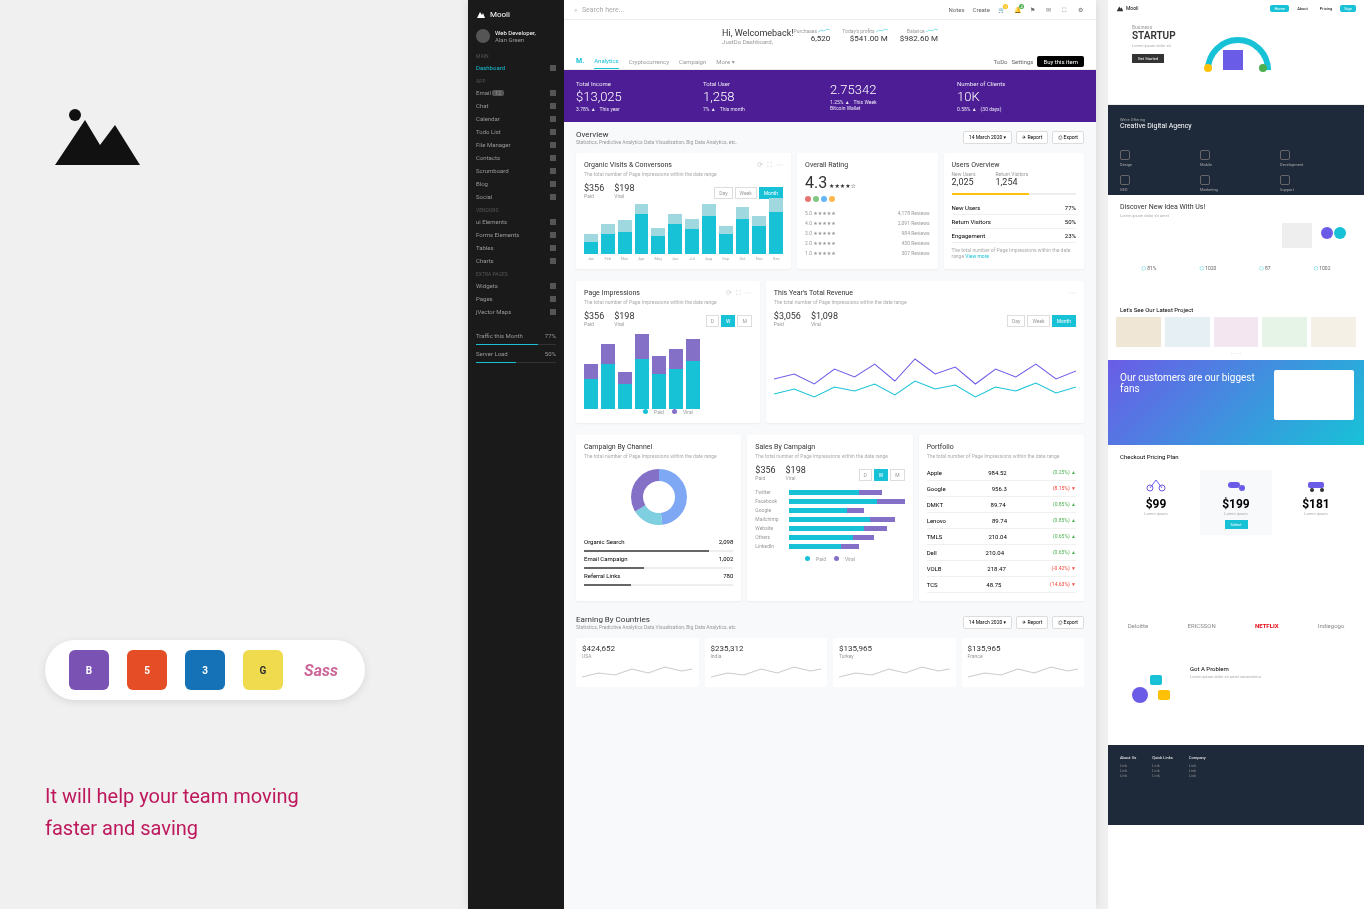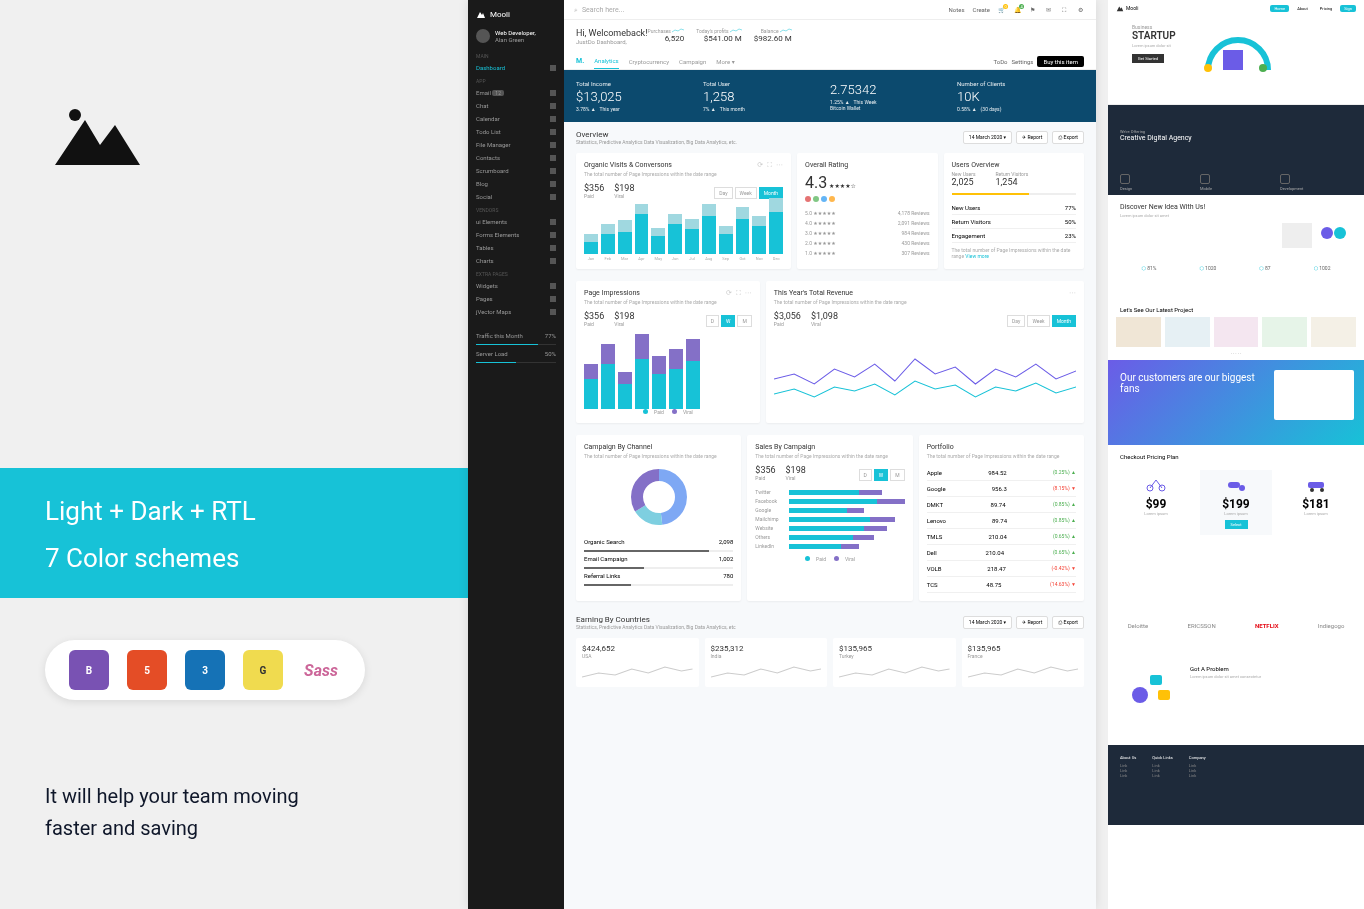--- a/index.html
+++ b/index.html
@@ -4,56 +4,56 @@
 <style>
 *{margin:0;padding:0;box-sizing:border-box;font-family:-apple-system,BlinkMacSystemFont,"Segoe UI",Roboto,sans-serif}
 body{background:#f0f0f0;width:1364px;height:909px;overflow:hidden;position:relative}
 .promo{position:absolute;left:0;top:0;width:468px;height:909px;background:#f0f0f0}
 .logo{position:absolute;left:45px;top:100px;width:100px;height:70px}
 .logo svg{width:100%;height:100%}
 .promo-text{position:absolute;left:45px;top:230px;font-size:26px;line-height:1.7;color:#333}
 .teal-band{position:absolute;left:0;top:468px;width:468px;height:130px;background:#17c2d7;color:#fff;padding:20px 45px;font-size:26px;line-height:1.8}
 .tech-pills{position:absolute;left:45px;top:640px;width:320px;height:60px;background:#fff;border-radius:30px;display:flex;align-items:center;justify-content:space-around;padding:0 15px;box-shadow:0 2px 8px rgba(0,0,0,0.1)}
 .tech-pill{width:40px;height:40px;border-radius:6px;display:flex;align-items:center;justify-content:center;font-size:10px;color:#fff;font-weight:bold}
-.promo-footer{position:absolute;left:45px;top:780px;font-size:20px;color:#0f172a;line-height:1.6}
+.promo-footer{position:absolute;left:45px;top:780px;font-size:20px;color:#be185d;line-height:1.6}
 .dash{position:absolute;left:468px;top:0;width:628px;height:909px;background:#fff;box-shadow:0 0 10px rgba(0,0,0,0.1);font-size:7px;overflow:hidden}
 .sidebar{position:absolute;left:0;top:0;width:96px;height:909px;background:#1a1a1a;color:#999;padding:5px 0}
 .sb-brand{display:flex;align-items:center;padding:4px 8px;color:#fff;font-size:8px;gap:4px}
 .sb-user{display:flex;align-items:center;padding:6px 8px;gap:5px}
 .sb-avatar{width:14px;height:14px;border-radius:50%;background:#555}
 .sb-user-text{font-size:6px;line-height:1.2}
 .sb-section{padding:4px 8px 2px;font-size:5px;color:#555;text-transform:uppercase}
 .sb-item{display:flex;align-items:center;justify-content:space-between;padding:3px 8px;font-size:6px;cursor:pointer}
 .sb-item.active{color:#17c2d7}
 .sb-badge{background:#555;padding:0 3px;border-radius:2px;font-size:5px}
 .sb-ico{width:6px;height:6px;background:#555}
 .sb-stat{padding:4px 8px;font-size:6px;display:flex;justify-content:space-between}
 .sb-bar{height:1px;background:#333;margin:1px 8px}
 .sb-bar-fill{height:100%;background:#17c2d7}
 .main{position:absolute;left:96px;top:0;width:532px;height:909px;background:#f7f9fb}
 .topbar{height:20px;background:#fff;display:flex;align-items:center;padding:0 10px;justify-content:space-between;border-bottom:1px solid #eee}
 .search{display:flex;align-items:center;gap:4px;color:#aaa;font-size:7px}
 .top-right{display:flex;align-items:center;gap:8px;font-size:6px;color:#666}
 .top-ico{width:8px;height:8px;position:relative}
 .top-badge{position:absolute;top:-2px;right:-2px;width:5px;height:5px;border-radius:50%;background:#ffc107;font-size:4px;display:flex;align-items:center;justify-content:center;color:#fff}
-.header{padding:8px 12px;display:flex;justify-content:flex-start;align-items:flex-start;background:#fff}
+.header{padding:8px 12px;display:flex;justify-content:center;align-items:flex-start;background:#fff}
 .header h1{font-size:9px;font-weight:400;color:#333}
 .header-sub{font-size:6px;color:#999}
 .header-stats{display:flex;gap:12px;text-align:right}
 .hstat-label{font-size:5px;color:#999}
 .hstat-val{font-size:8px;color:#333}
 .spark{display:inline-block;width:12px;height:5px}
 .tabs{display:flex;align-items:center;padding:0 12px;background:#fff;border-bottom:1px solid #eee;justify-content:space-between}
 .tabs-left{display:flex;gap:10px;align-items:center}
 .tab{padding:4px 0;font-size:6px;color:#999;cursor:pointer}
 .tab.active{color:#17c2d7;border-bottom:1px solid #17c2d7}
 .tabs-right{display:flex;gap:4px;align-items:center}
 .btn-link{font-size:6px;color:#666;cursor:pointer}
 .btn-buy{background:#000;color:#fff;padding:2px 6px;border-radius:2px;font-size:6px;cursor:pointer}
-.teal-cards{display:flex;background:#0c4a6e;color:#fff;padding:10px 12px;}
+.teal-cards{display:flex;background:#4c1d95;color:#fff;padding:10px 12px;}
 .tcard{flex:1}
 .tcard-label{font-size:6px;opacity:0.9}
 .tcard-val{font-size:13px;font-weight:300;margin:2px 0}
 .tcard-sub{font-size:5px;opacity:0.9}
 .tcard-sub .pct{margin-right:4px}
 .section-head{padding:8px 12px 2px;display:flex;justify-content:space-between;align-items:center}
 .section-title{font-size:8px;color:#333}
 .section-sub{font-size:5px;color:#999}
 .section-actions{display:flex;gap:4px}
 .btn-out{border:1px solid #ddd;padding:2px 5px;border-radius:2px;font-size:5px;background:#fff;cursor:pointer}
@@ -132,24 +132,20 @@
 </head>
 <body>
 
 <div class="promo">
   <div class="logo">
     <svg viewBox="0 0 100 70">
         <circle cx="30" cy="15" r="6" fill="#111"></circle>
         <polygon points="10,65 40,20 55,45 70,25 95,65" fill="#111"></polygon>
       </svg>
   </div>
-  <div class="teal-band">
-    <div>Light + Dark + RTL</div>
-    <div>7 Color schemes</div>
-  </div>
   <div class="tech-pills">
     <div class="tech-pill" style="background:#7952b3">B</div>
     <div class="tech-pill" style="background:#e44d26">5</div>
     <div class="tech-pill" style="background:#1572b6">3</div>
     <div class="tech-pill" style="background:#f0db4f;color:#333">G</div>
     <div class="tech-pill" style="background:transparent;color:#cc6699;font-style:italic;font-size:16px">Sass</div>
   </div>
   <div class="promo-footer">
     <div>It will help your team moving</div>
     <div>faster and saving</div>
@@ -851,21 +847,21 @@
         <svg width="90" height="60" viewBox="0 0 90 60">
             <path d="M20,50 A30,30 0 0,1 80,50" fill="none" stroke="#17c2d7" stroke-width="6"></path>
             <rect x="35" y="30" width="20" height="20" fill="#6b5ce7"></rect>
             <circle cx="20" cy="48" r="4" fill="#ffc107"></circle>
             <circle cx="75" cy="48" r="4" fill="#4caf50"></circle>
           </svg>
       </div>
     </div>
   </div>
   <div class="thumb t2">
-    <div style="padding:24px 12px">
+    <div style="padding:12px 12px">
       <div style="font-size:4px">We're Offering</div>
       <div style="font-size:7px;color:#fff">Creative Digital Agency</div>
     </div>
     <div class="feat-grid">
       <div class="feat">
           <div class="feat-ico"></div>
           <div>Design</div>
         </div>
       <div class="feat">
           <div class="feat-ico"></div>

